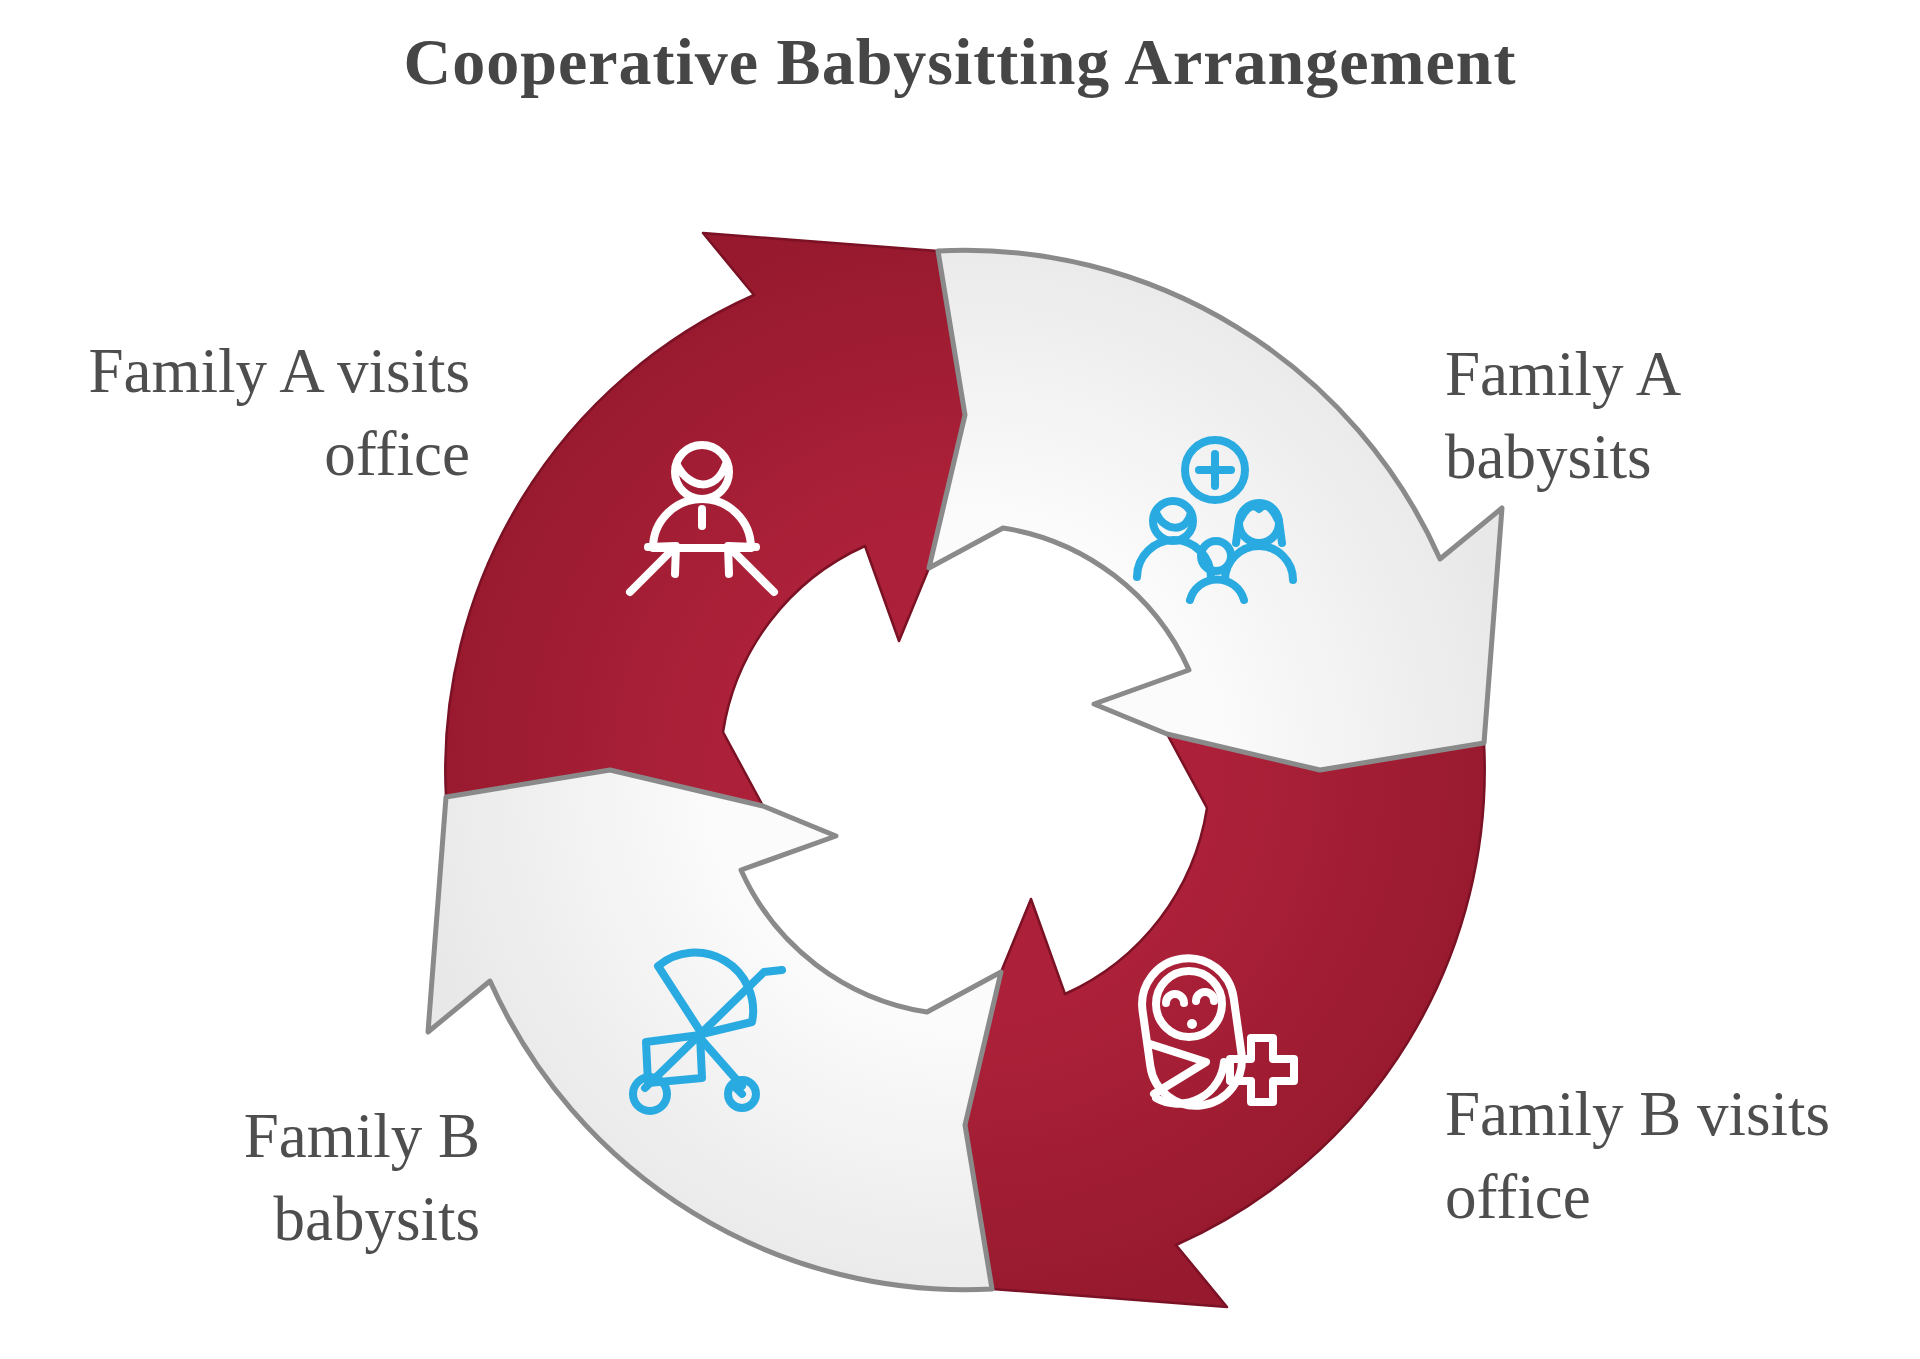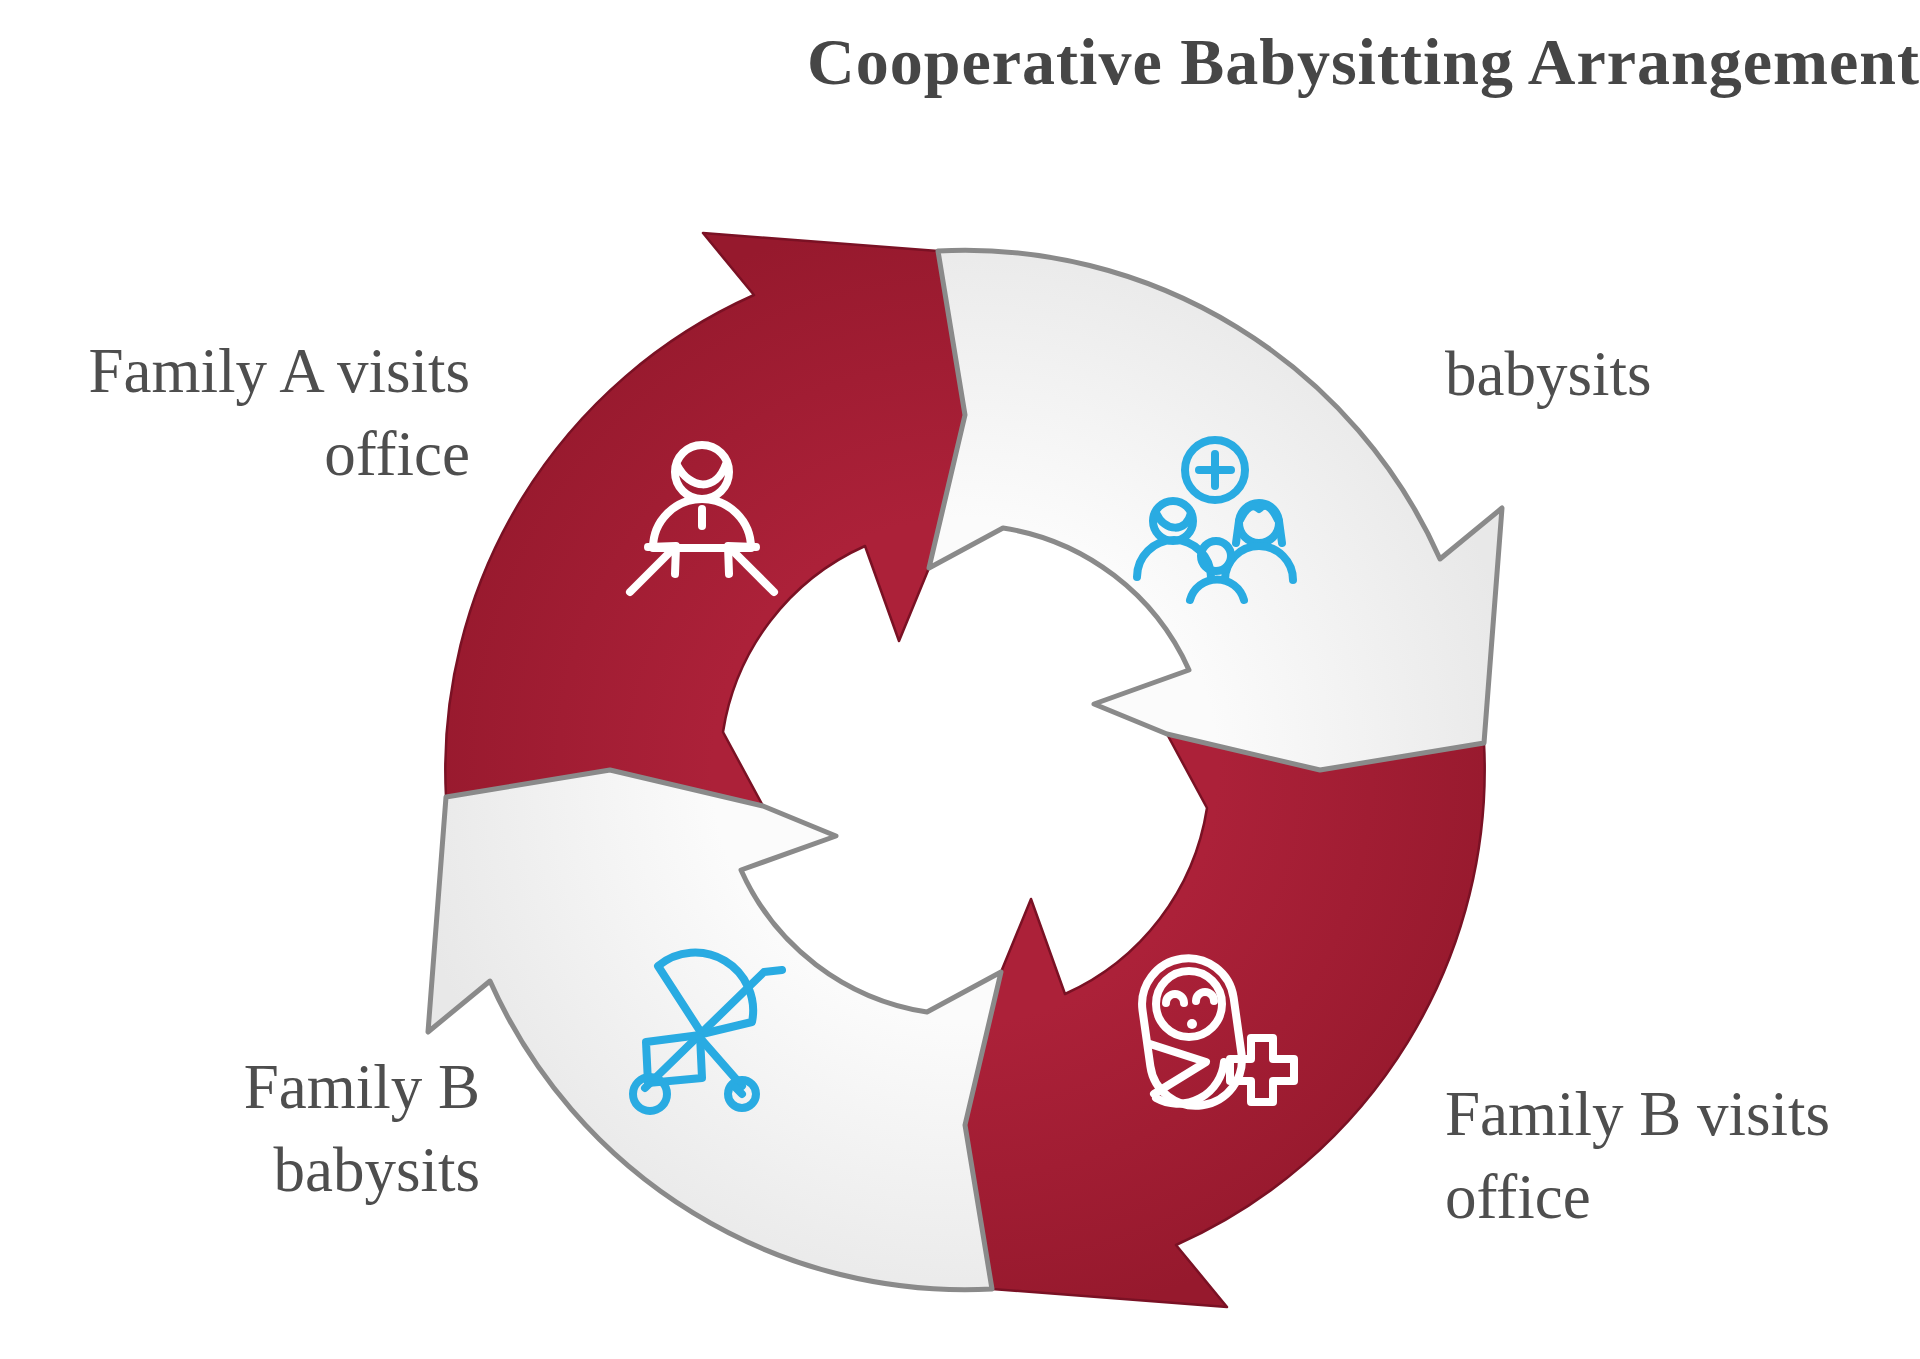--- a/index.html
+++ b/index.html
@@ -3,21 +3,21 @@
 <meta charset="utf-8">
 <style>
   html,body{margin:0;padding:0;background:#fff;}
   .stage{
     position:relative;width:1920px;height:1359px;overflow:hidden;
     background:var(--background,#fff);
     font-family:"Liberation Serif",serif;
   }
   .title{
     position:absolute;top:24px;left:0;width:100%;
-    text-align:right;font-size:66px;font-weight:bold;
+    text-align:center;font-size:66px;font-weight:bold;
     color:var(--title_text,#464646);letter-spacing:1px;margin:0;
   }
   svg.diagram{position:absolute;left:0;top:0;}
   .arrow-red{fill:url(#redGrad);stroke:var(--red_stroke,#7A1124);stroke-width:2.5;stroke-linejoin:round;}
   .arrow-gray{fill:url(#grayGrad);stroke:var(--gray_stroke,#8A8A8A);stroke-width:5;stroke-linejoin:round;}
   .icon-white{stroke:var(--icon_white,#fff);fill:none;stroke-width:8;stroke-linecap:round;stroke-linejoin:round;}
   .icon-blue{stroke:var(--icon_blue,#29ABE2);fill:none;stroke-width:8;stroke-linecap:round;stroke-linejoin:round;}
   .seg-label{
     position:absolute;color:var(--text,#4E4E4E);
     font-size:63px;line-height:1.32;white-space:nowrap;
@@ -110,26 +110,27 @@
       <path d="M 1251,1038 h22 v21 h21 v22 h-21 v21 h-22 v-21 h-21 v-22 h21 Z"></path>
     </g>
   </svg>
 
   <div class="seg-label align-right" style="top:330px;right:1450px;">
     <div>Family A visits</div>
     <div>office</div>
   </div>
 
   <div class="seg-label align-left" style="top:333px;left:1445px;">
+    <div>Family A</div>
     <div>babysits</div>
   </div>
 
   <div class="seg-label align-left" style="top:1073px;left:1445px;">
     <div>Family B visits</div>
     <div>office</div>
   </div>
 
-  <div class="seg-label align-right" style="top:1046px;right:1440px;">
+  <div class="seg-label align-right" style="top:1095px;right:1440px;">
     <div>Family B</div>
     <div>babysits</div>
   </div>
 
 </div>
 
 </body></html>

